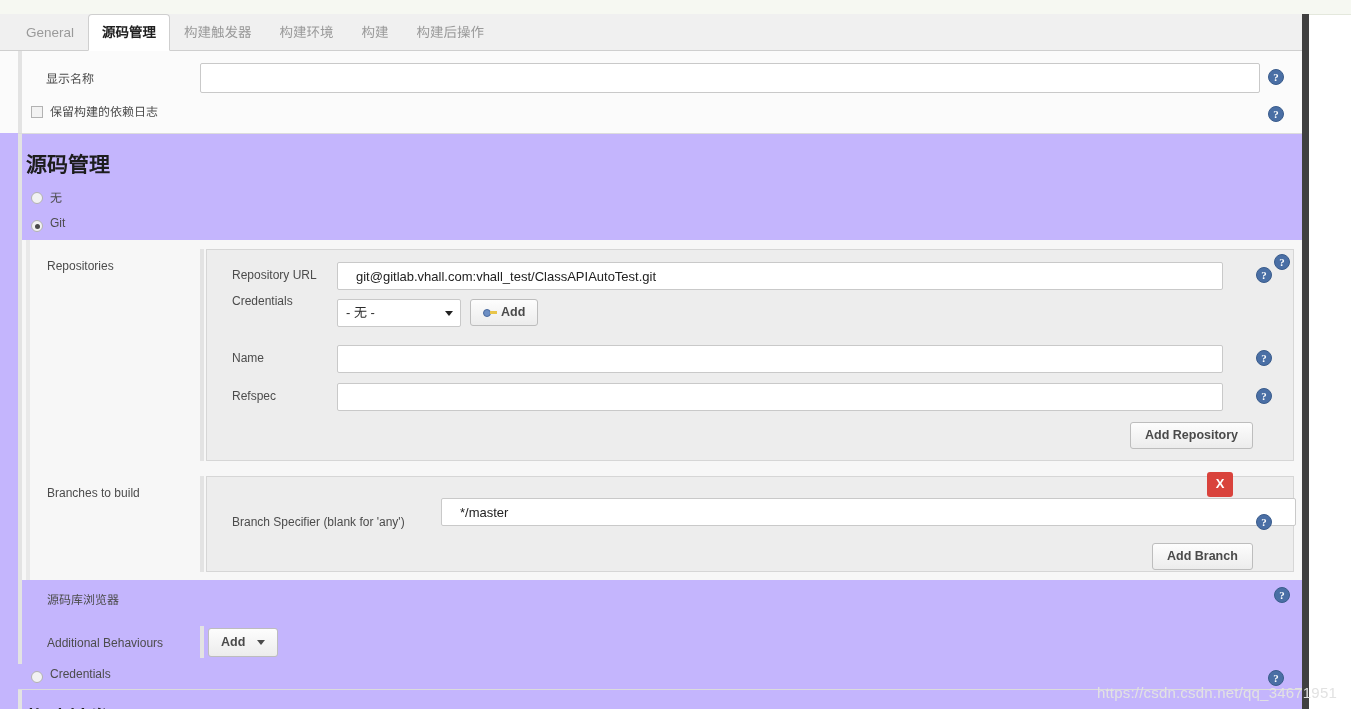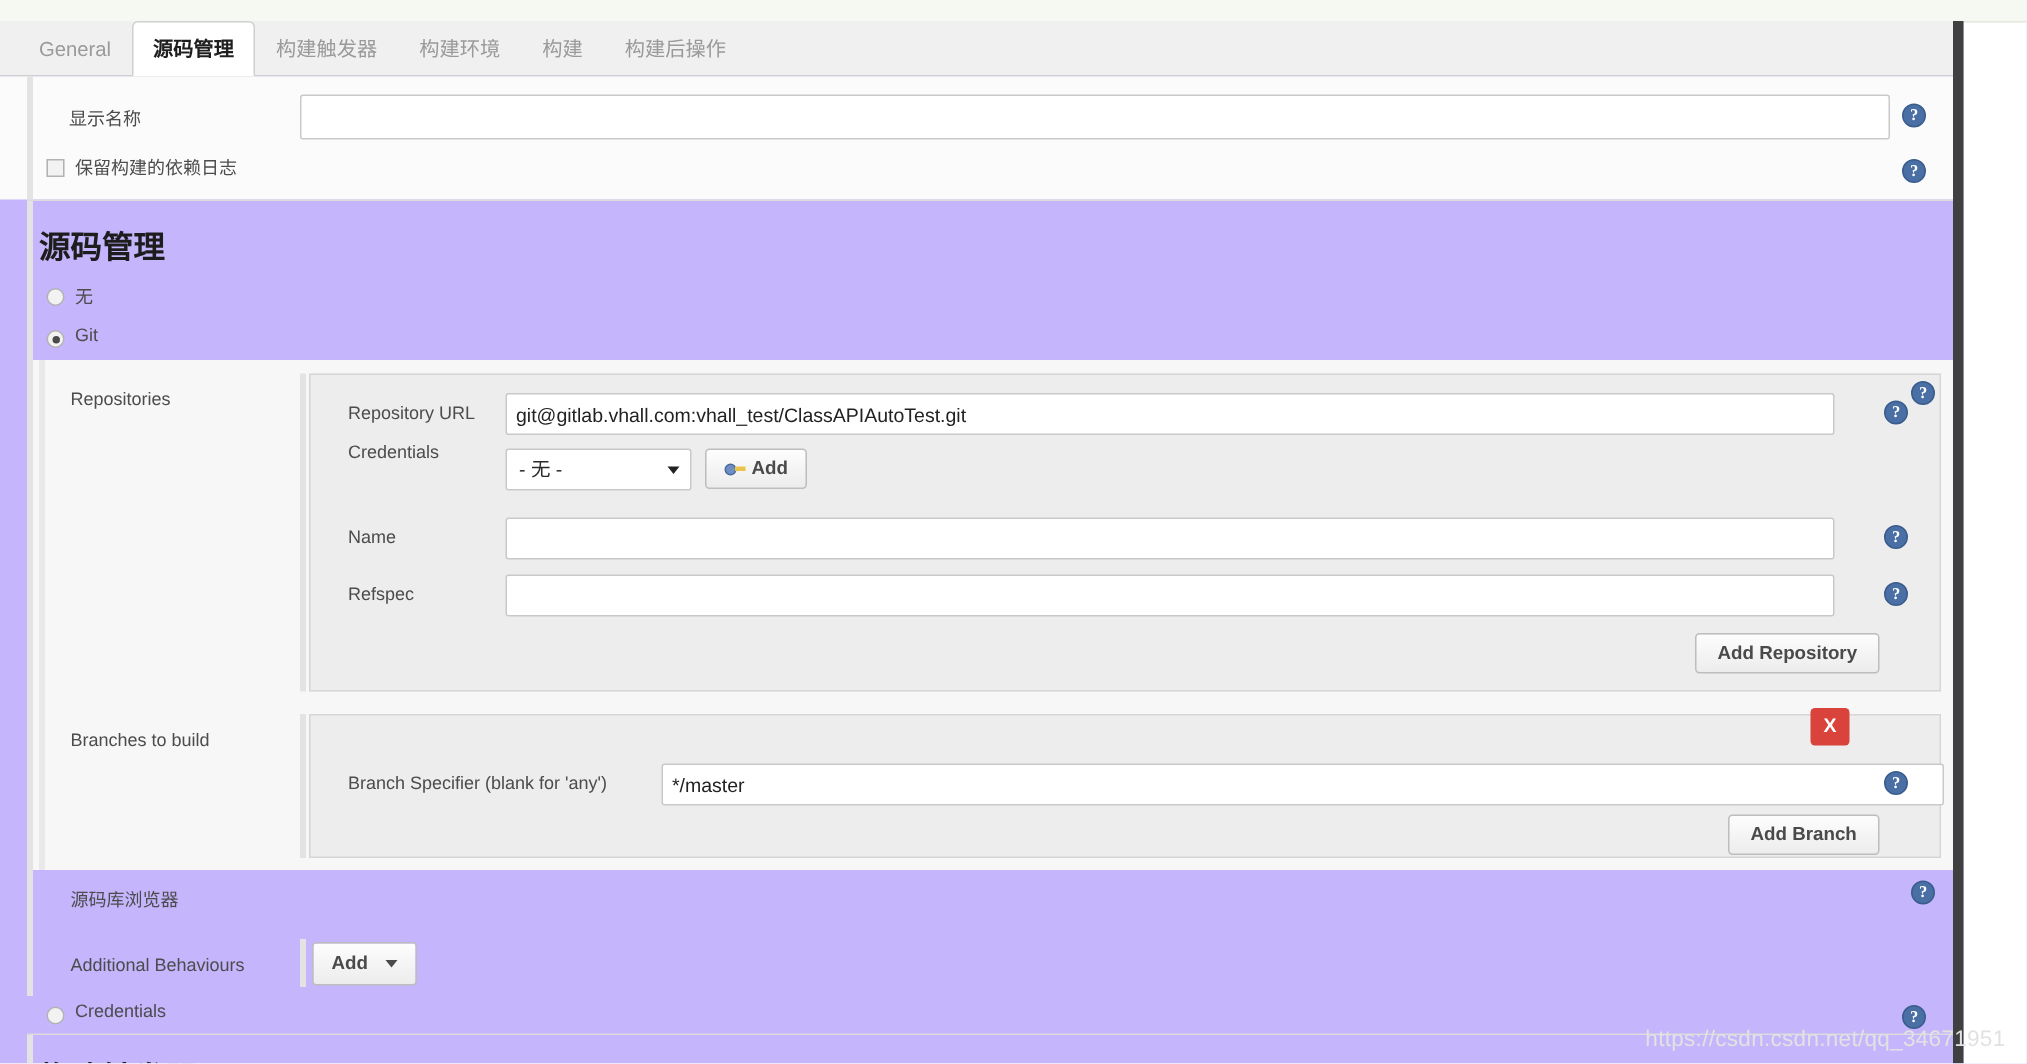--- a/index.html
+++ b/index.html
@@ -90,21 +90,21 @@
     box-sizing: border-box;
   }
 
   input.txt {
     border: 1px solid #c9c9c9;
     background: #ffffff;
     height: 26px;
     font-size: 13px;
     font-family: "Liberation Sans", sans-serif;
     color: #222;
-    padding: 2px 6px;
+    padding: 2px 18px;
     box-sizing: border-box;
     border-radius: 2px;
     outline: none;
   }
 
   .btn {
     display: inline-block;
     background: linear-gradient(to bottom, #fdfdfd, #ececec);
     border: 1px solid #bdbdbd;
     border-radius: 3px;
@@ -334,21 +334,21 @@
         </div>
         <div class="helpicon" style="left:1252px; top:14px;">?</div>
 
         <div style="position:absolute; left:25px; top:246px;" class="lbl">Branches to build</div>
 
         <div class="vbar" style="left:178px; top:236px; height:96px;"></div>
 
         <div class="panel" style="position:absolute; left:184px; top:236px; width:1088px; height:96px;">
 
           <div style="position:absolute; left:25px; top:38px;" class="lbl">Branch Specifier (blank for 'any')</div>
-          <input class="txt" style="position: absolute; left: 234px; top: 32px; width: 855px; height: 28px;" value="*/master">
+          <input class="txt" style="position: absolute; left: 234px; top: 21px; width: 855px; height: 28px;" value="*/master">
           <div class="helpicon" style="left:1049px; top:37px;">?</div>
 
           <div class="xbtn" style="left:1000px; top:-5px;">X</div>
 
           <div class="btn" style="position:absolute; left:945px; top:66px;">Add Branch</div>
         </div>
 
         <div style="position:absolute; left:25px; top:350px;" class="lbl">源码库浏览器</div>
         <div class="helpicon" style="left:1252px; top:347px;">?</div>
 

